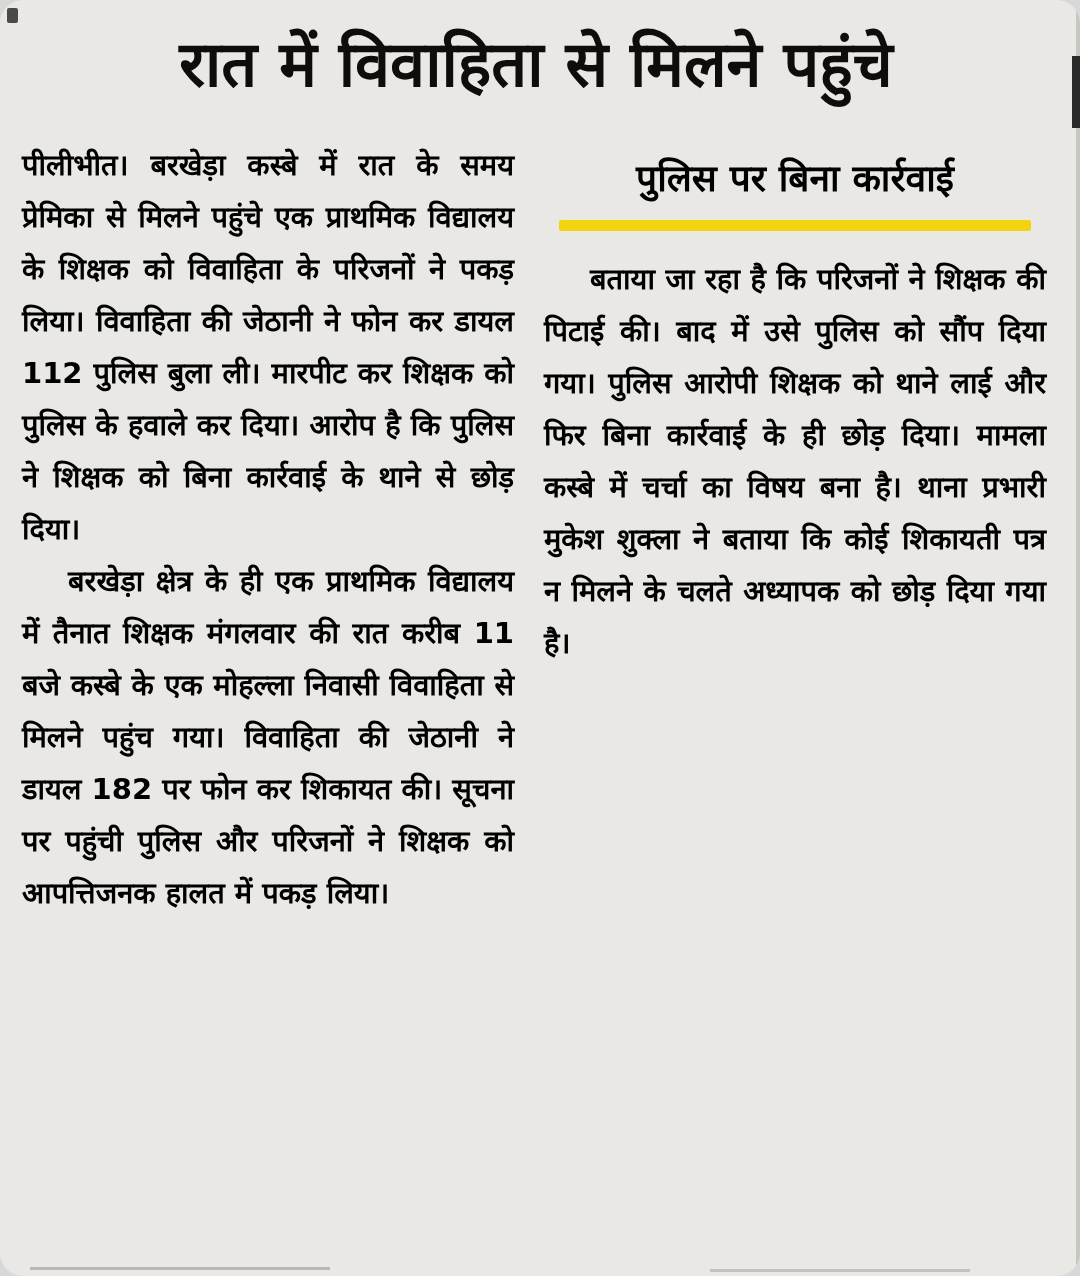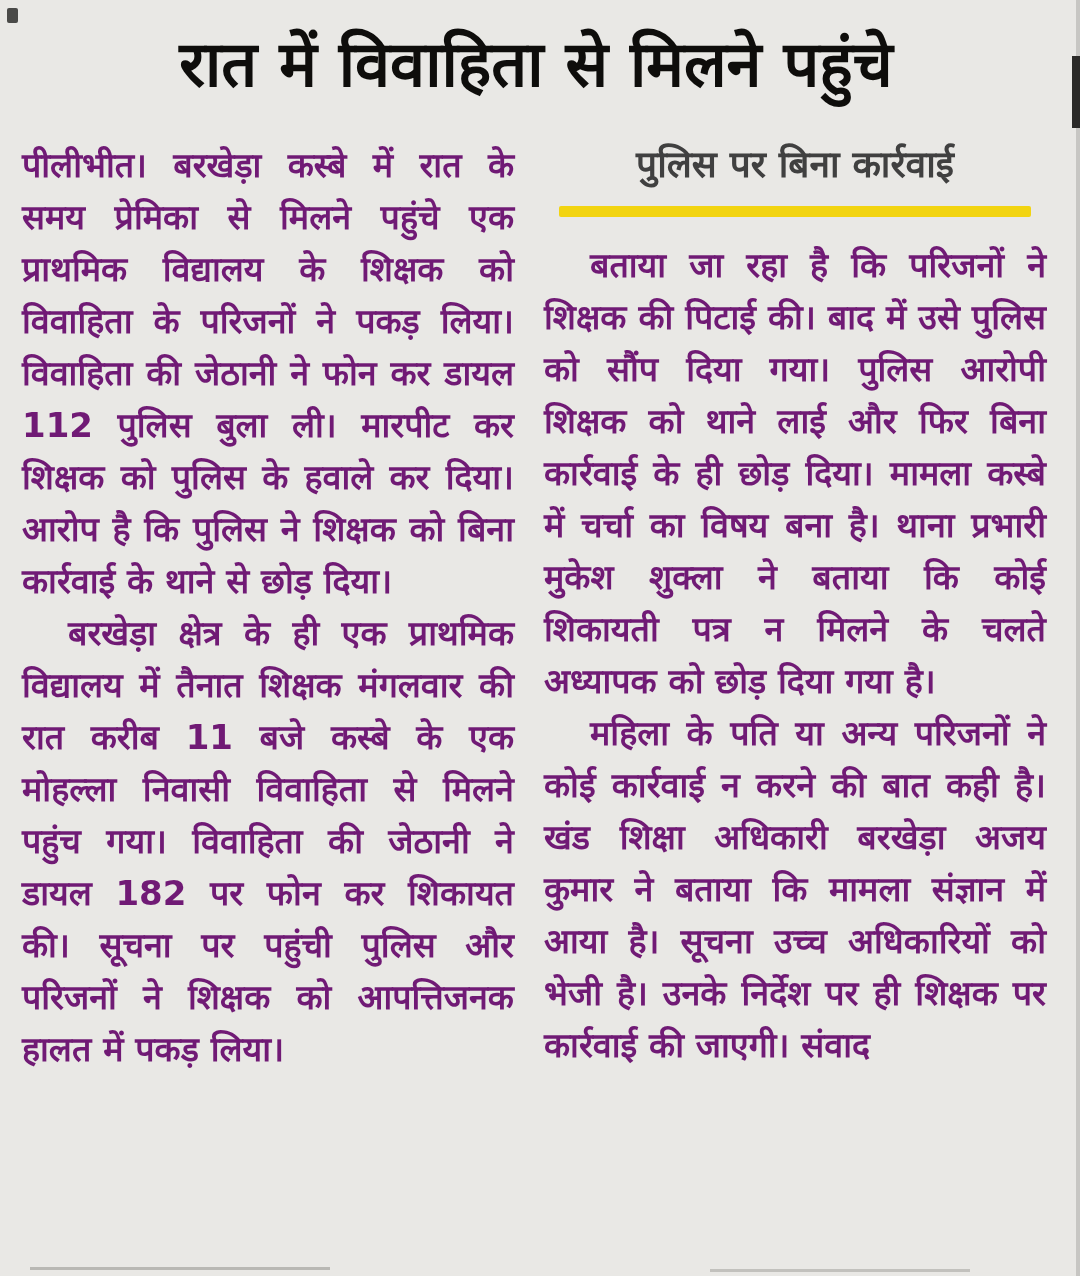--- a/index.html
+++ b/index.html
@@ -6,20 +6,21 @@
   .page {
     position: relative;
     width: 1080px;
     height: 1276px;
     margin: 0 auto;
     background: #e9e8e5;
     overflow: hidden;
     font-family: "DejaVu Sans", "Liberation Sans", sans-serif;
     color: #151412;
     box-sizing: border-box;
+    border-radius: 23px;
   }
   .headline {
     padding: 14px 30px 6px 22px;
     text-align: center;
   }
   .headline .hl-line {
     font-size: 63px;
     font-weight: 800;
     line-height: 101px;
     letter-spacing: 0px;
@@ -30,34 +31,34 @@
     display: flex;
     gap: 30px;
     padding: 18px 24px 0 22px;
     box-sizing: border-box;
   }
   .col { box-sizing: border-box; }
   .col-left  { width: 492px; }
   .col-right { width: 502px; }
   .col p {
     margin: 0;
-    font-size: 34px;
+    font-size: 29px;
     font-weight: 600;
     line-height: 52px;
     text-align: justify;
-    color: #701a75;
+    color: #000000;
   }
   .col p.indent { text-indent: 46px; }
   .subhead {
     text-align: center;
     font-size: 37px;
     font-weight: 800;
     line-height: 51px;
-    color: #404040;
-    margin-top: 0;
+    color: #000000;
+    margin-top: 14px;
   }
   .subhead-underline {
     width: 94%;
     height: 11px;
     margin: 16px auto 22px auto;
     background: #f2d411; 
     border-radius: 2px;
   }
   
   .scan-mark-topleft {
@@ -103,18 +104,17 @@
       <p class="indent">बरखेड़ा क्षेत्र के ही एक प्राथमिक विद्यालय में तैनात शिक्षक मंगलवार की रात करीब 11 बजे कस्बे के एक मोहल्ला निवासी विवाहिता से मिलने पहुंच गया। विवाहिता की जेठानी ने डायल 182 पर फोन कर शिकायत की। सूचना पर पहुंची पुलिस और परिजनों ने शिक्षक को आपत्तिजनक हालत में पकड़ लिया।</p>
     </div>
 
     <div class="col col-right">
       <div class="subhead">
         <div>पुलिस पर बिना कार्रवाई</div>
       </div>
       <div class="subhead-underline"></div>
 
       <p class="indent">बताया जा रहा है कि परिजनों ने शिक्षक की पिटाई की। बाद में उसे पुलिस को सौंप दिया गया। पुलिस आरोपी शिक्षक को थाने लाई और फिर बिना कार्रवाई के ही छोड़ दिया। मामला कस्बे में चर्चा का विषय बना है। थाना प्रभारी मुकेश शुक्ला ने बताया कि कोई शिकायती पत्र न मिलने के चलते अध्यापक को छोड़ दिया गया है।</p>
-      <p class="indent">महिला के पति या अन्य परिजनों ने कोई कार्रवाई न करने की बात कही है। खंड शिक्षा अधिकारी बरखेड़ा अजय कुमार ने बताया कि मामला संज्ञान में आया है। सूचना उच्च अधिकारियों को भेजी है। उनके निर्देश पर ही शिक्षक पर कार्रवाई की जाएगी। संवाद</p>
     </div>
 
   </div>
 
 </div>
 
 </body></html>

